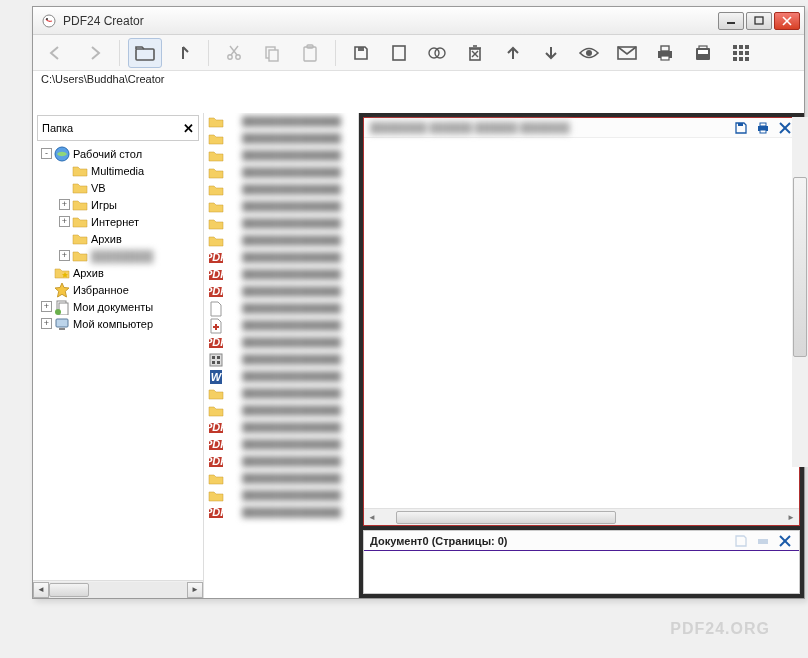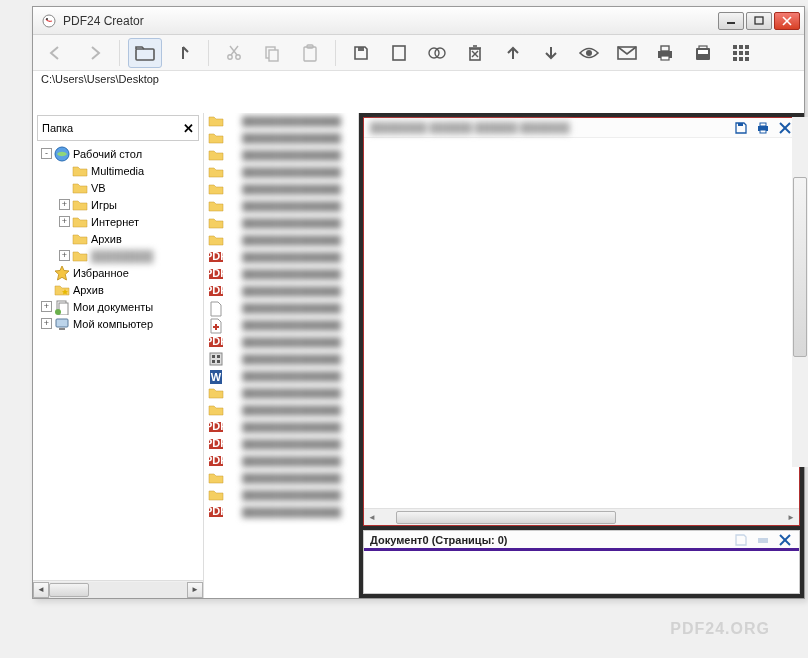--- a/index.html
+++ b/index.html
@@ -44,38 +44,38 @@
 .tree-row .ticon { width: 16px; height: 16px; margin-right: 3px; display: inline-flex; align-items: center; justify-content: center; }
 .tree-scroll { height: 18px; border-top: 1px solid #ddd; background: #f0f0f0; display: flex; align-items: center; }
 .tree-scroll .sc-btn { width: 16px; height: 16px; border: 1px solid #b0b0b0; background: linear-gradient(#f8f8f8,#e2e2e2); display: flex; align-items: center; justify-content: center; font-size: 8px; color: #555; }
 .tree-scroll .sc-track { flex: 1; height: 16px; background: #eaeaea; position: relative; }
 .tree-scroll .sc-thumb { position: absolute; left: 0; width: 40px; height: 14px; top: 1px; background: linear-gradient(#f4f4f4,#d8d8d8); border: 1px solid #b0b0b0; border-radius: 2px; }
 
 
 .mid-col { width: 155px; background: #fff; border-right: 1px solid #ddd; display: flex; flex-direction: column; overflow: hidden; }
 .file-list { flex: 1; overflow: hidden; }
 .file-row { display: flex; align-items: center; height: 17px; padding-left: 4px; cursor: pointer; }
-.file-row .ficon { width: 16px; height: 16px; margin-right: 18px; display: inline-flex; justify-content: center; flex-shrink: 0; }
+.file-row .ficon { width: 16px; height: 16px; margin-right: 18px; display: inline-flex; align-items: center; justify-content: center; flex-shrink: 0; font-style: italic; }
 .file-row .fname { filter: blur(3px); color: #888; font-size: 10px; overflow: hidden; white-space: nowrap; }
 
 
 .right-col { flex: 1; background: #2b2b2b; display: flex; flex-direction: column; padding: 4px; gap: 4px; position: relative; }
 .preview-top { flex: 1; background: #fff; border: 1px solid #b03030; display: flex; flex-direction: column; position: relative; }
 .preview-hdr { height: 20px; display: flex; align-items: center; padding: 0 6px; background: #fcfcfc; border-bottom: 1px solid #eee; }
 .preview-hdr .pname { filter: blur(3px); color: #aaa; font-size: 10px; }
 .preview-hdr .pacts { margin-left: auto; display: flex; gap: 6px; }
 .preview-hdr .pacts span { color: #1a5aa8; cursor: pointer; font-size: 13px; width: 16px; height: 16px; display: inline-flex; align-items: center; justify-content: center; }
 .preview-body { flex: 1; background: #fff; }
 .preview-scroll-v { position: absolute; right: -4px; top: 4px; width: 16px; height: 350px; background: #f0f0f0; }
 .preview-scroll-v .vthumb { position: absolute; top: 60px; left: 1px; width: 14px; height: 180px; background: linear-gradient(#f4f4f4,#d8d8d8); border: 1px solid #b0b0b0; border-radius: 2px; }
 .preview-scroll-h { height: 17px; border-top: 1px solid #e0e0e0; background: #f0f0f0; display: flex; align-items: center; }
 .preview-scroll-h .hthumb { width: 220px; height: 13px; margin-left: 16px; background: linear-gradient(#f4f4f4,#d8d8d8); border: 1px solid #b0b0b0; border-radius: 2px; }
 
 .preview-bot { height: 64px; background: #fff; border: 1px solid #ccc; display: flex; flex-direction: column; }
-.preview-bot .preview-hdr { border-bottom: 3px solid #4c1d95; }
+.preview-bot .preview-hdr { border-bottom: 1px solid #4c1d95; }
 .preview-bot .docname { color: #222; font-weight: bold; }
 
 
 .watermark { position: absolute; right: 38px; bottom: 20px; font-size: 16px; font-weight: bold; color: #d2d2d2; letter-spacing: 1px; }
 
 
 .folder-closed { fill: #f5cf62; stroke: #c89b2e; stroke-width: 0.5; }
 </style>
 </head>
 <body>
@@ -226,21 +226,21 @@
           <rect x="1" y="7" width="4" height="4" fill="currentColor"></rect>
           <rect x="7" y="7" width="4" height="4" fill="currentColor"></rect>
           <rect x="13" y="7" width="4" height="4" fill="currentColor"></rect>
           <rect x="1" y="13" width="4" height="4" fill="currentColor"></rect>
           <rect x="7" y="13" width="4" height="4" fill="currentColor"></rect>
           <rect x="13" y="13" width="4" height="4" fill="currentColor"></rect>
         </svg>
       </div>
   </div>
 
-  <div class="path-bar"><span>C:\Users\Users\Desktop</span></div>
+  <div class="path-bar"><span>C:\Users\Buddha\Creator</span></div>
 
   <div class="workspace">
 
     <div class="left-col">
       <div class="tree-header">
         <span>Папка</span>
         <span class="hx">✕</span>
       </div>
       <div class="tree" id="tree">
           <div class="tree-row" style="padding-left: 6px;">
@@ -303,35 +303,35 @@
             <span class="ticon">
               <svg width="16" height="14" viewBox="0 0 16 14">
                 <path class="folder-closed" d="M1 3v9h14V5H8L6 3z"></path>
               </svg>
             </span>
             <span style="filter: blur(3px); color: rgb(170, 170, 170);">████████</span>
           </div>
           <div class="tree-row" style="padding-left: 6px;">
             <span class="no-exp"></span>
             <span class="ticon">
+              <svg width="16" height="14" viewBox="0 0 16 14">
+                <path class="folder-closed" d="M1 3v9h14V5H8L6 3z"></path>
+                <path fill="#e6b800" d="M11 6l1 2 2 .3-1.5 1.3.4 2L11 10.6 9.1 11.6l.4-2L8 8.3 10 8z"></path>
+              </svg>
+            </span>
+            <span>Архив</span>
+          </div>
+          <div class="tree-row" style="padding-left: 6px;">
+            <span class="no-exp"></span>
+            <span class="ticon">
               <svg width="16" height="16" viewBox="0 0 16 16">
                 <path fill="#f5c542" stroke="#c89b2e" d="M8 1l2 4.5 5 .5-3.7 3.3L12.5 15 8 12.3 3.5 15l1.2-5.7L1 6l5-.5z"></path>
               </svg>
             </span>
             <span>Избранное</span>
-          </div>
-          <div class="tree-row" style="padding-left: 6px;">
-            <span class="no-exp"></span>
-            <span class="ticon">
-              <svg width="16" height="14" viewBox="0 0 16 14">
-                <path class="folder-closed" d="M1 3v9h14V5H8L6 3z"></path>
-                <path fill="#e6b800" d="M11 6l1 2 2 .3-1.5 1.3.4 2L11 10.6 9.1 11.6l.4-2L8 8.3 10 8z"></path>
-              </svg>
-            </span>
-            <span>Архив</span>
           </div>
           <div class="tree-row" style="padding-left: 6px;">
             <span class="expander">+</span>
             <span class="ticon">
               <svg width="16" height="16" viewBox="0 0 16 16">
                 <rect x="3" y="2" width="9" height="12" fill="#fff" stroke="#8a8a8a"></rect>
                 <rect x="5" y="4" width="9" height="12" fill="#fff" stroke="#8a8a8a"></rect>
                 <circle cx="4" cy="13" r="3" fill="#6ab04c"></circle>
               </svg>
             </span>

